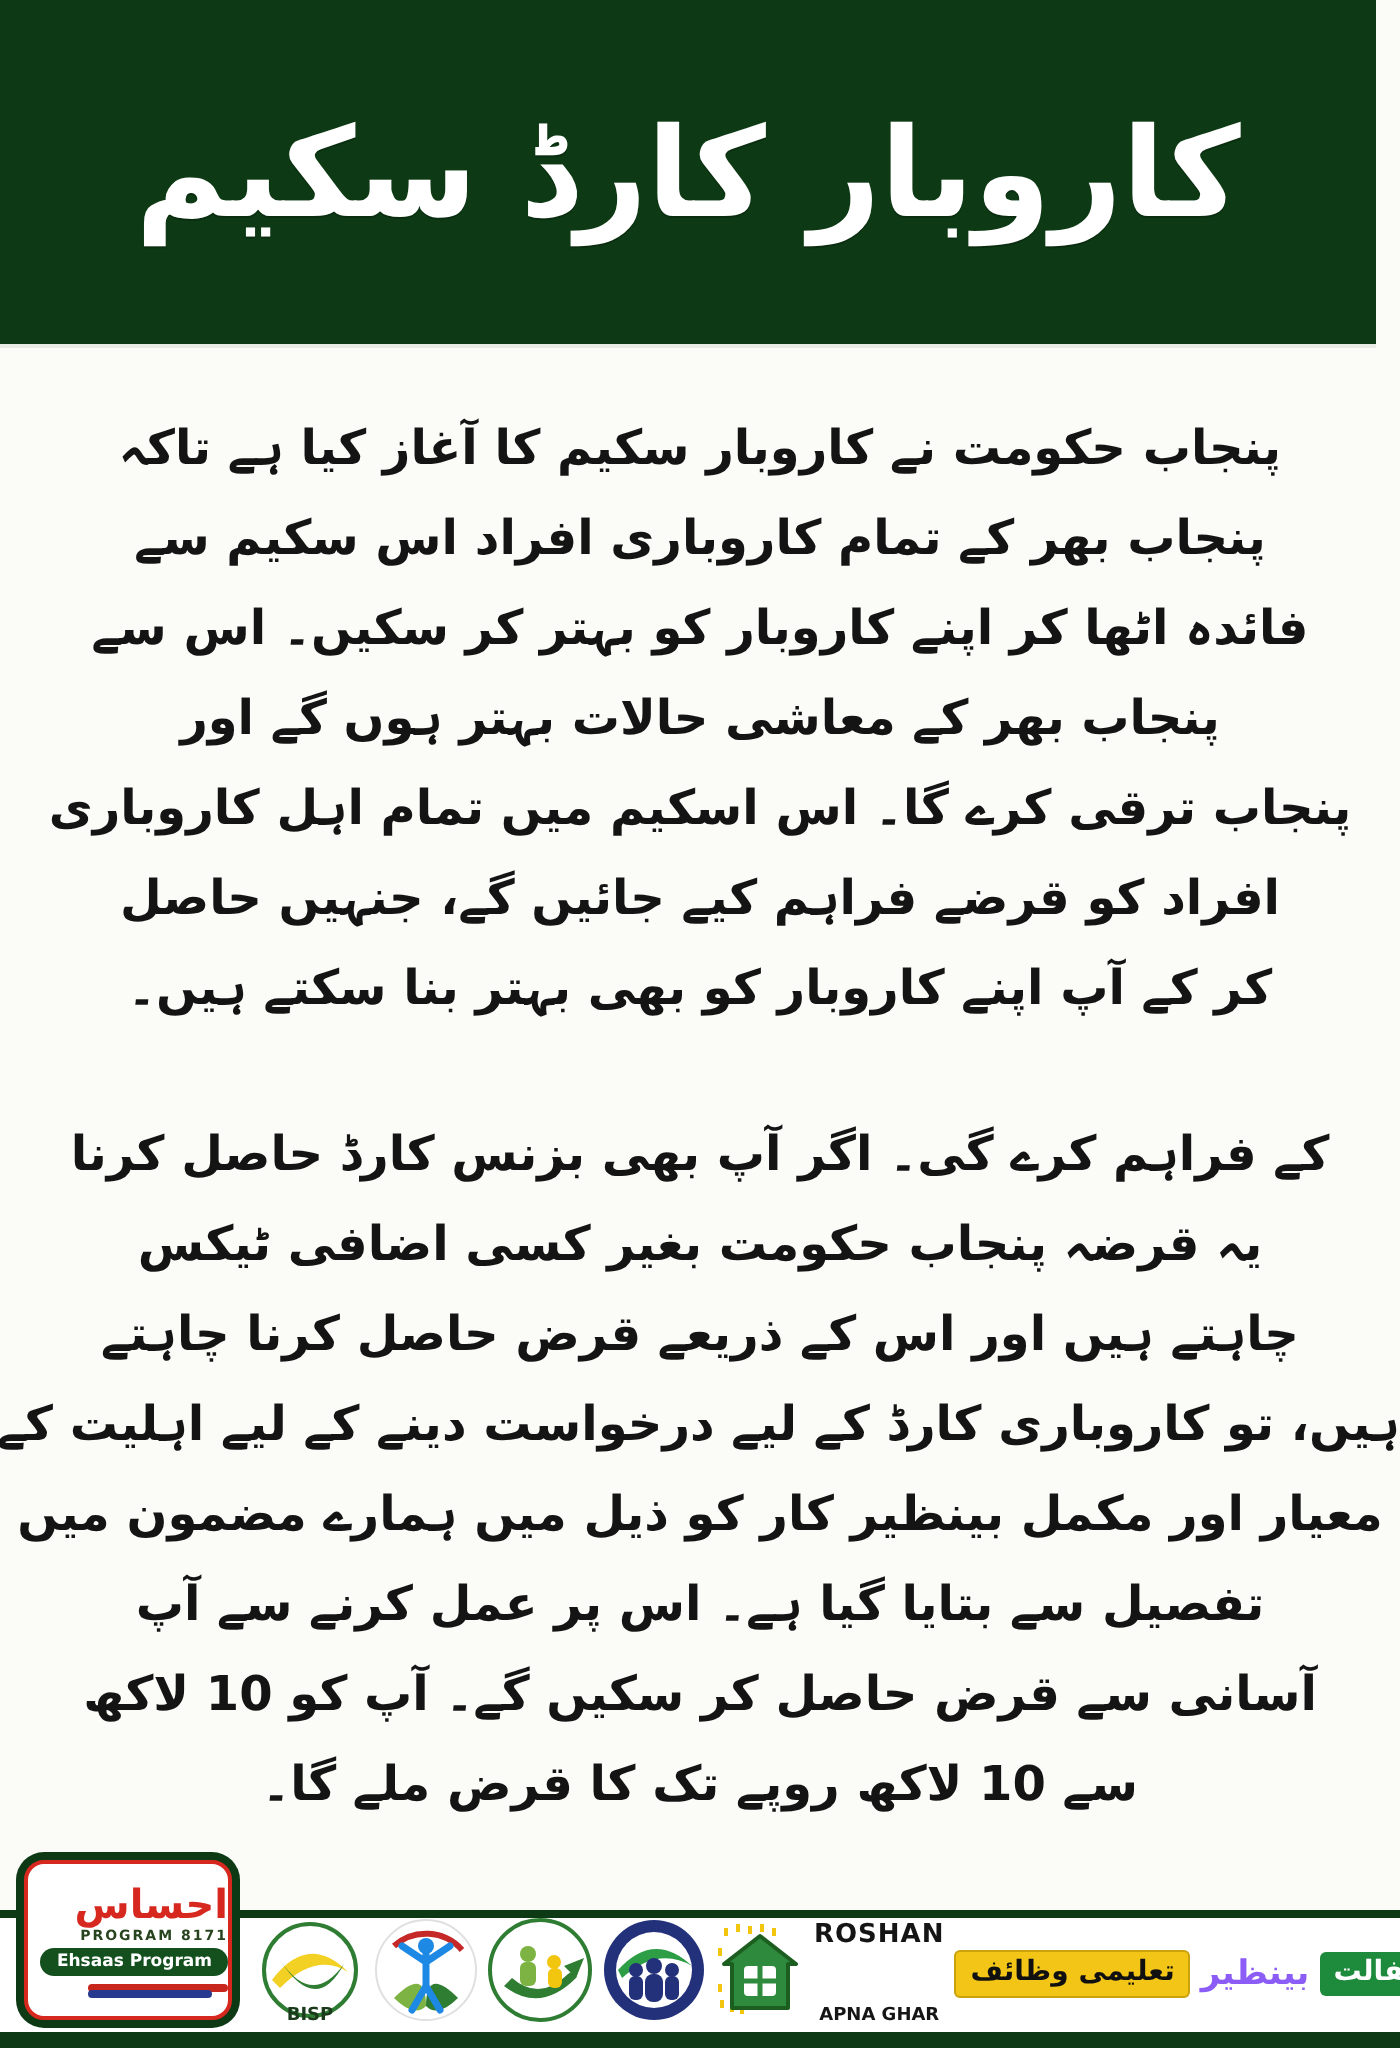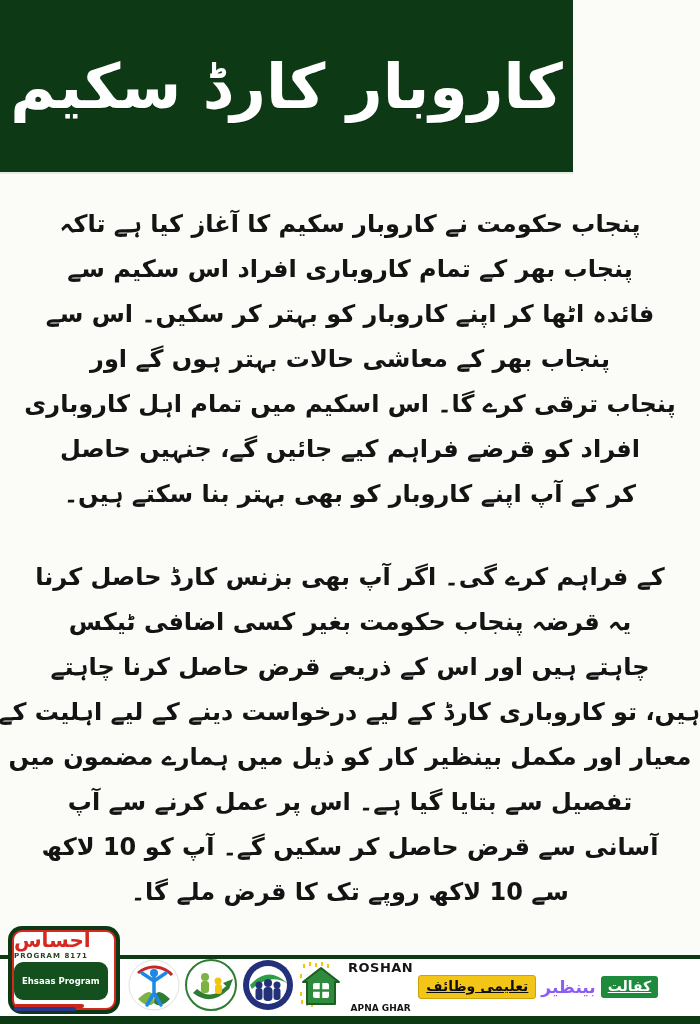--- a/index.html
+++ b/index.html
@@ -2,21 +2,21 @@
 <html lang="ur"><head>
 <meta charset="utf-8">
 <style>
   html,body{margin:0;padding:0;}
   .page{
     position:relative;width:700px;height:1024px;overflow:hidden;
     background:#fbfbf8;font-family:"DejaVu Sans",sans-serif;
   }
   
   .header{
-    position:absolute;top:0;left:0;width:573px;height:172px;
+    position:absolute;top:0;left:0;width:688px;height:172px;
     background:#0d3a14;display:flex;align-items:center;justify-content:center;
     border-bottom:2px solid #e6ece4;
   }
   .header-title{
     color:#ffffff;font-size:62px;font-weight:bold;direction:rtl;
     white-space:nowrap;text-shadow:0 1px 0 #0a2d10;
   }
   
   .content{
     position:absolute;top:172px;left:0;width:700px;height:783px;
@@ -38,48 +38,48 @@
     position:absolute;left:0;bottom:0;width:700px;height:8px;background:#0d3a14;
   }
   
   .ehsaas-card{
     position:absolute;left:8px;top:926px;width:112px;height:88px;z-index:5;
     background:#0d3a14;border-radius:14px;padding:4px;box-sizing:border-box;
   }
   .ehsaas-inner{
     background:#ffffff;border:2px solid #d6281f;border-radius:10px;
     height:100%;box-sizing:border-box;display:flex;flex-direction:column;
-    align-items:flex-start;justify-content:center;gap:2px;padding:2px 0;
+    align-items:flex-end;justify-content:center;gap:2px;padding:2px 0;
   }
   .ehsaas-urdu{color:#d6281f;font-size:20px;font-weight:bold;direction:rtl;line-height:20px;}
   .ehsaas-sub{font-size:7px;letter-spacing:1px;color:#27441f;font-weight:bold;}
   .ehsaas-pill{
     background:#14501e;color:#fff;font-size:8.5px;font-weight:bold;
-    border-radius:9px;padding:14px 8px;white-space:nowrap;
+    border-radius:9px;padding:2px 8px;white-space:nowrap;
   }
   .ehsaas-ribbon{width:70%;margin-top:2px;}
   .ehsaas-ribbon .r1{height:4px;background:#c8271d;border-radius:2px;}
   .ehsaas-ribbon .r2{height:4px;background:#273a8f;border-radius:2px;width:88%;margin-top:-1px;}
   
   .logos-row{
     position:absolute;left:128px;top:961px;height:52px;display:flex;
     align-items:center;gap:5px;
   }
   .logo{position:relative;flex:0 0 auto;}
   .bisp-wrap{position:relative;width:54px;height:54px;}
   .bisp-label{
     position:absolute;bottom:1px;left:0;width:100%;text-align:center;
     font-size:9px;font-weight:bold;color:#1b3a1b;
   }
   .roshan-text{display:flex;flex-direction:column;line-height:1;color:#151515;gap:30px;}
   .roshan-l1{font-size:13px;font-weight:bold;letter-spacing:.5px;}
   .roshan-l2{font-size:9px;font-weight:bold;text-align:center;}
   .badge{
     font-weight:bold;direction:rtl;white-space:nowrap;border-radius:3px;
-    padding:3px 7px;font-size:14px;line-height:1.1;text-decoration:underline;
+    padding:3px 7px;font-size:14px;line-height:1.1;
   }
   .badge-yellow{background:#f3c517;color:#101010;border:1px solid #caa20a;}
   .badge-green{background:#1e8a3c;color:#ffffff;}
   .benazir{
     color:#8b5cf6;font-size:17px;font-weight:bold;direction:rtl;white-space:nowrap;
   }
 </style>
 </head>
 <body>
 
@@ -121,20 +121,28 @@
       <div class="ehsaas-pill">Ehsaas Program</div>
       <div class="ehsaas-ribbon">
         <div class="r1"></div>
           <div class="r2"></div>
       </div>
     </div>
   </div>
 
   <div class="logos-row">
 
+    <div class="logo bisp-wrap">
+      <svg width="54" height="54" viewBox="0 0 54 54">
+        <circle cx="27" cy="25" r="23" fill="#ffffff" stroke="#2e7d32" stroke-width="2"></circle>
+        <path d="M8 30 Q26 6 46 26 Q30 16 12 34 Z" fill="#f2d024"></path>
+        <path d="M12 20 Q28 44 44 22 Q30 48 12 20 Z" fill="#2e7d32"></path>
+      </svg>
+      <div class="bisp-label">BISP</div>
+    </div>
 
     <div class="logo">
       <svg width="52" height="52" viewBox="0 0 52 52">
         <circle cx="26" cy="26" r="25" fill="#ffffff" stroke="#e0e0e0"></circle>
         <path d="M10 14 A24 24 0 0 1 44 16" stroke="#c62828" stroke-width="3" fill="none"></path>
         <path d="M10 40 Q26 24 26 44 Q20 50 10 40 Z" fill="#7cb342"></path>
         <path d="M42 40 Q26 24 26 44 Q32 50 42 40 Z" fill="#2e7d32"></path>
         <circle cx="26" cy="14" r="4" fill="#1e88e5"></circle>
         <path d="M26 18 L26 34 M26 22 L14 14 M26 22 L38 14 M26 34 L19 46 M26 34 L33 46" stroke="#1e88e5" stroke-width="3.5" fill="none" stroke-linecap="round"></path>
       </svg>

